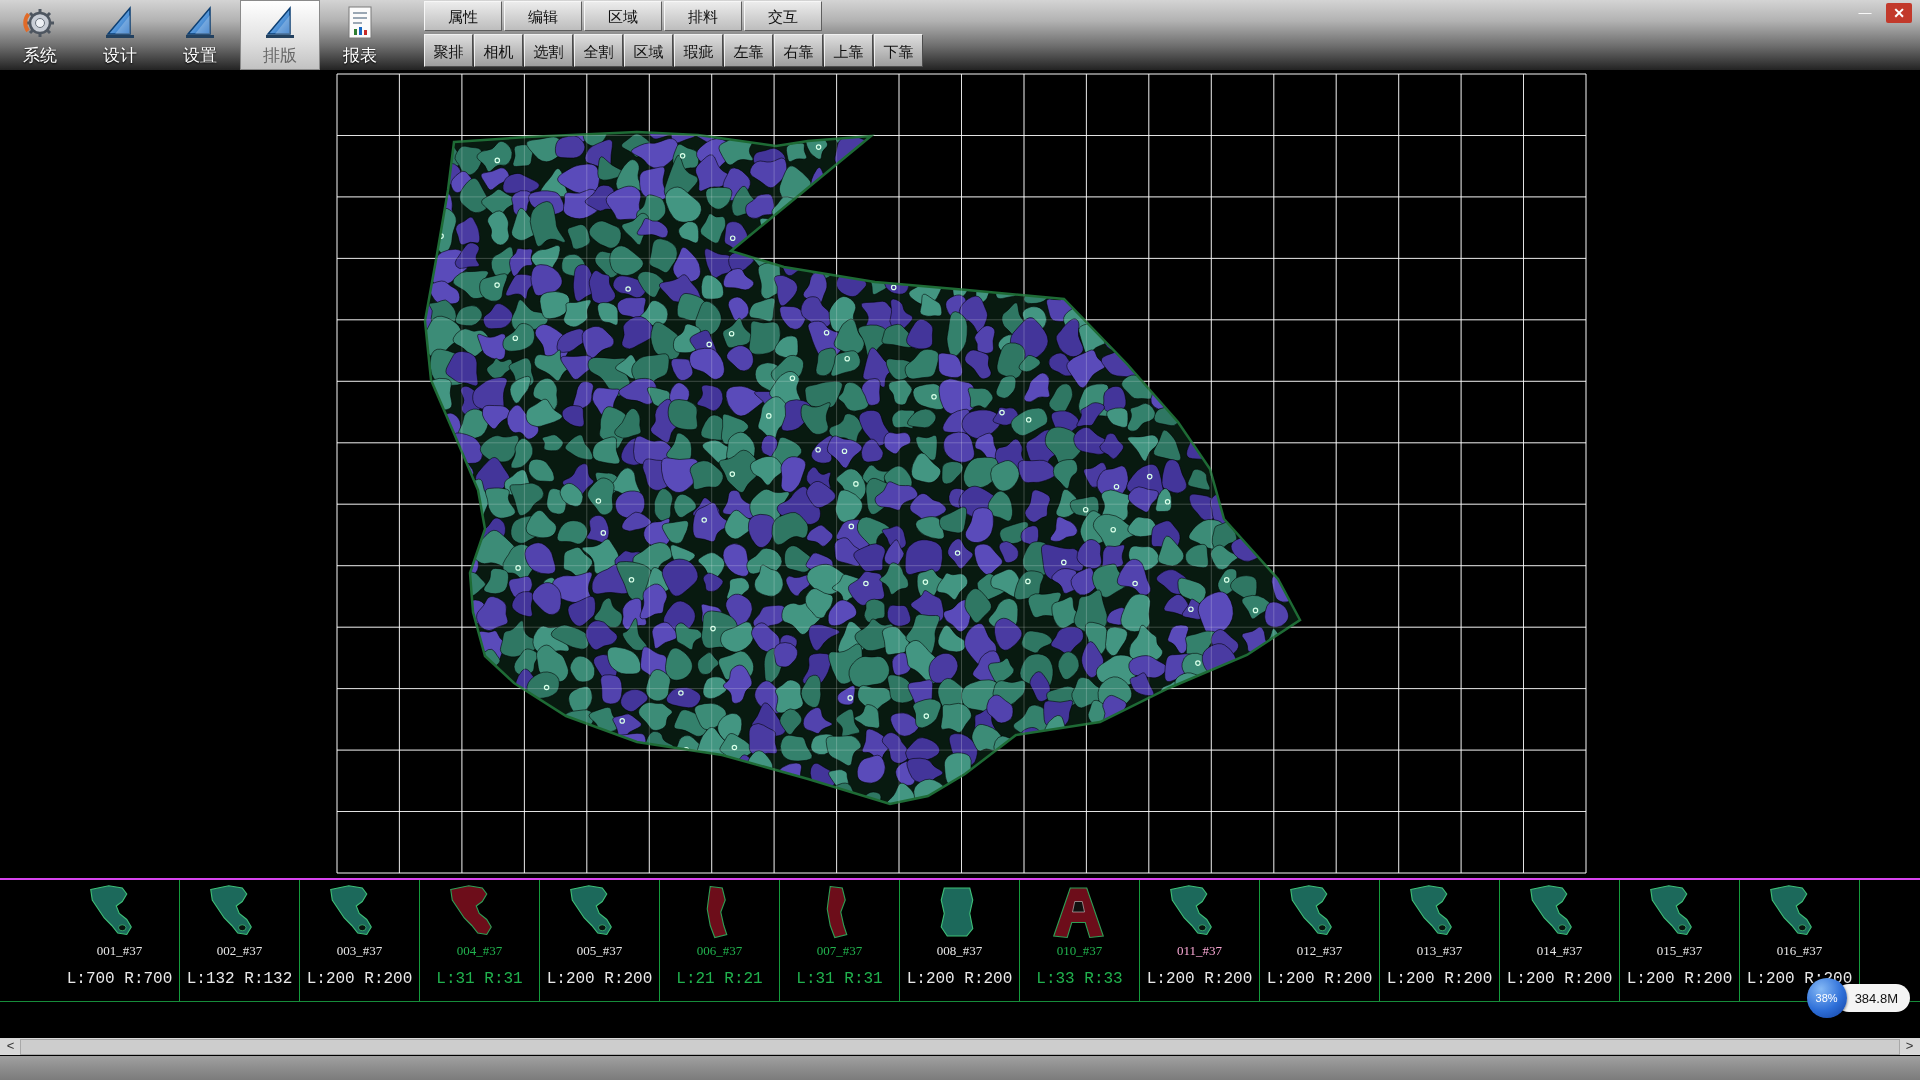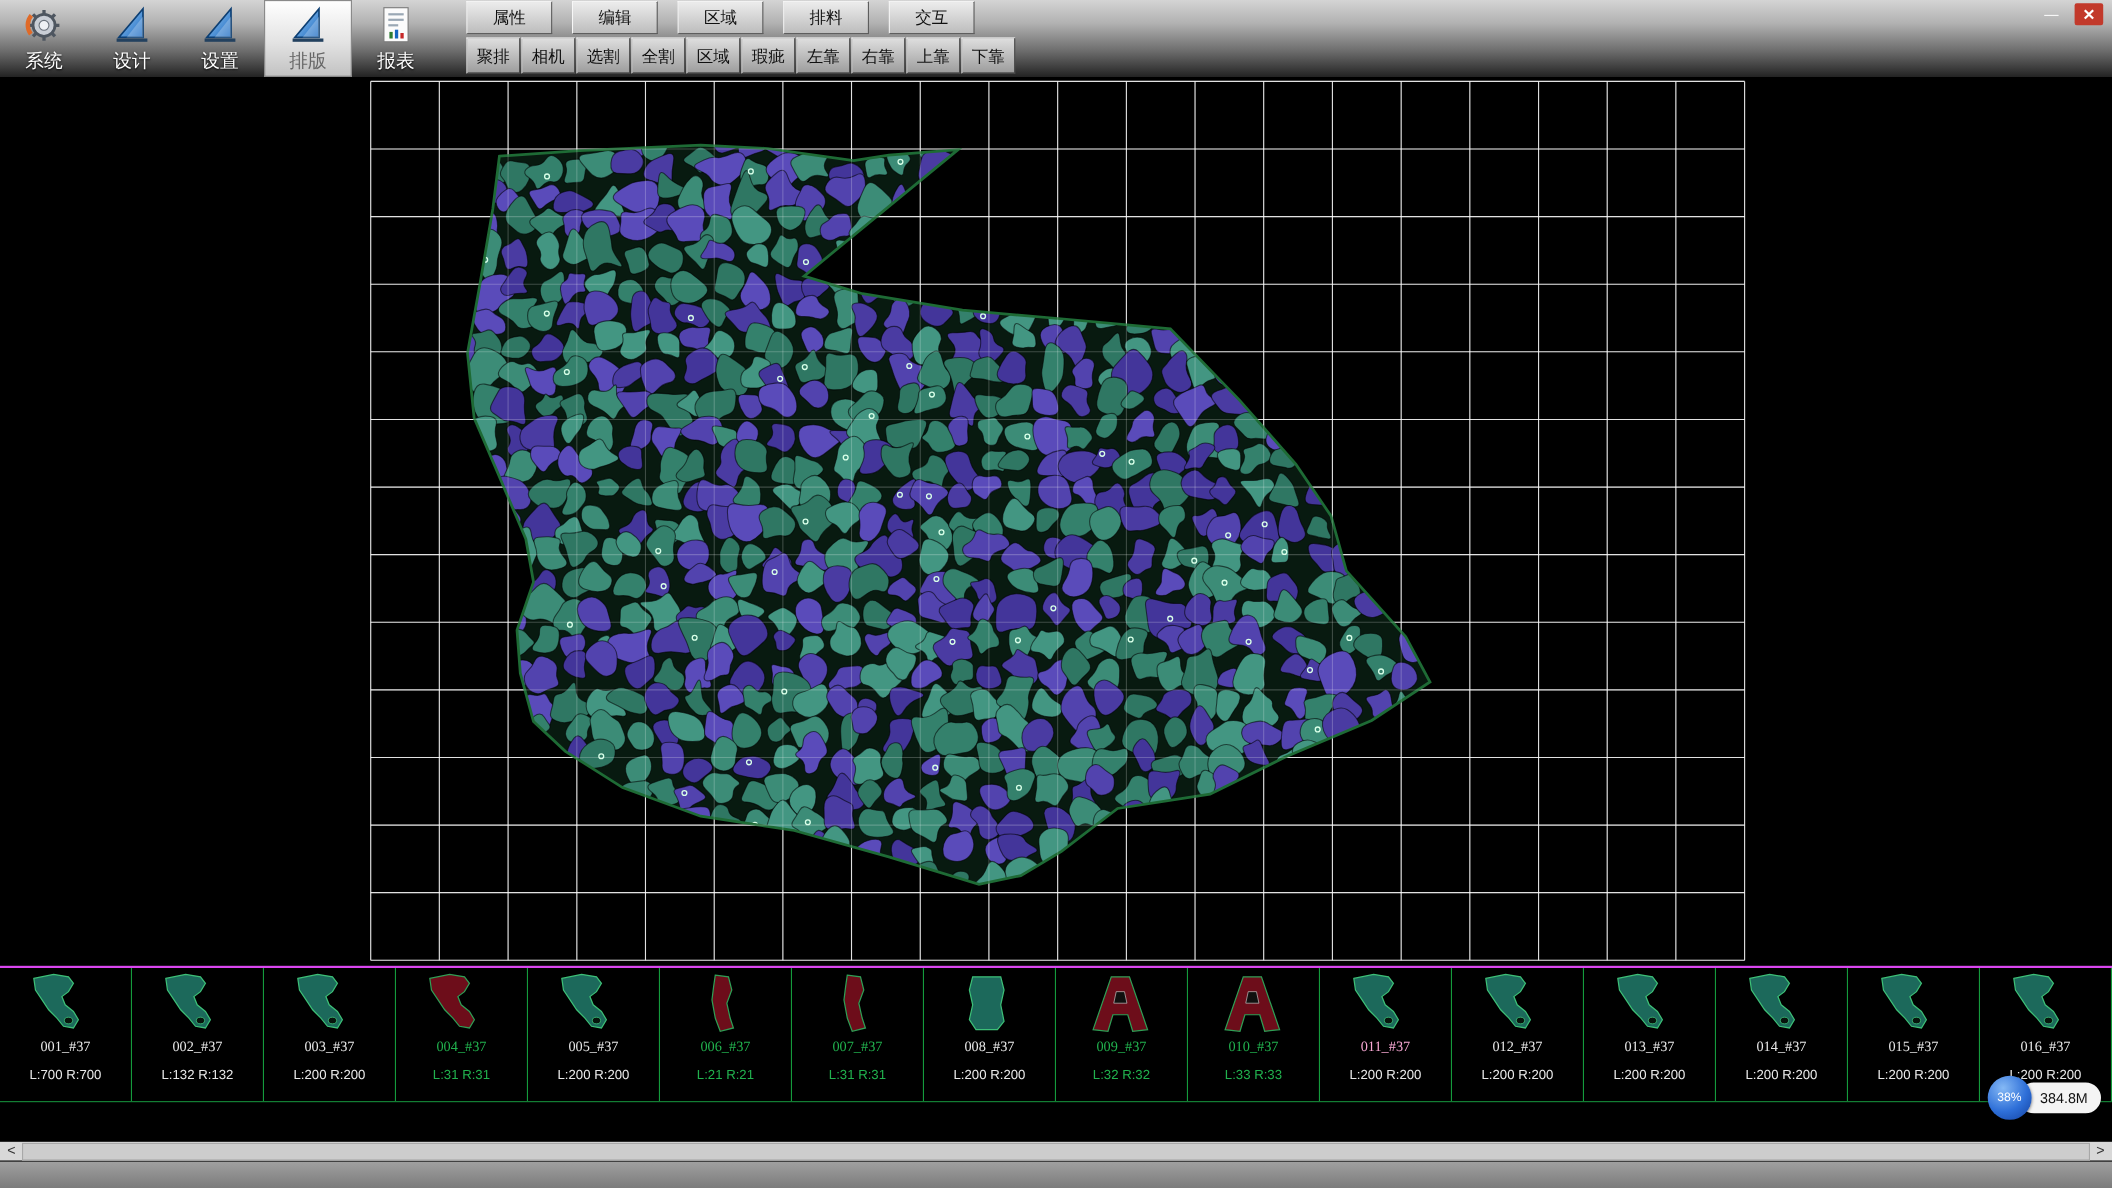--- a/index.html
+++ b/index.html
@@ -12,21 +12,21 @@
   .app-buttons{position:absolute;left:0;top:0;height:70px;display:flex;}
   .app-btn{width:80px;height:70px;display:flex;flex-direction:column;align-items:center;
     justify-content:center;gap:1px;cursor:pointer;box-sizing:border-box;}
   .app-btn .lbl{color:#fff;font-size:17px;text-shadow:0 1px 2px #000;}
   .app-btn.selected{background:linear-gradient(180deg,#ffffff,#e3e3e3 55%,#c2c2c2);
     border:1px solid #8a8a8a;}
   .app-btn.selected .lbl{color:#666;text-shadow:none;}
   .app-icon{height:40px;display:flex;align-items:center;justify-content:center;}
 
   .menu-area{position:absolute;left:424px;top:1px;}
-  .menu-tabs{display:flex;gap:18px;}
+  .menu-tabs{display:flex;gap:2px;}
   .menu-tab{width:78px;height:30px;line-height:30px;text-align:center;font-size:15px;color:#101010;
     background:linear-gradient(180deg,#ececec,#bdbdbd);
     border:1px solid;border-color:#f7f7f7 #5e5e5e #5e5e5e #f7f7f7;box-sizing:border-box;cursor:pointer;}
   .tool-row{display:flex;gap:1px;margin-top:3px;}
   .tool-btn{width:49px;height:33px;line-height:33px;text-align:center;font-size:15px;color:#101010;
     background:linear-gradient(180deg,#dedede,#9d9d9d);
     border:1px solid;border-color:#f0f0f0 #4d4d4d #4d4d4d #f0f0f0;box-sizing:border-box;cursor:pointer;}
 
   .win-controls{position:absolute;right:8px;top:3px;display:flex;gap:8px;}
   .win-btn{width:26px;height:20px;text-align:center;line-height:20px;color:#fff;
@@ -37,21 +37,21 @@
   .canvas-area{position:absolute;top:70px;left:0;width:1920px;height:808px;background:#000;}
 
   
   .thumb-strip{position:absolute;top:878px;left:0;width:1920px;height:124px;background:#000;
     border-top:2px solid #d946ef;border-bottom:1px solid #168c3a;box-sizing:border-box;
     display:flex;overflow:hidden;justify-content:center;}
   .thumb-cell{width:120px;min-width:120px;height:100%;border-right:1px solid #149a3c;
     box-sizing:border-box;display:flex;flex-direction:column;align-items:center;cursor:pointer;}
   .thumb-cell svg{margin-top:2px;}
   .thumb-label{font-family:"Liberation Serif", serif;font-size:13px;margin-top:1px;}
-  .thumb-lr{font-family:Liberation Sans, sans-serif;font-size:12px;margin-top:11px;}
+  .thumb-lr{font-family:Liberation Mono, monospace;font-size:16px;margin-top:11px;}
 
   
   .memory-badge{position:absolute;top:978px;right:10px;display:flex;align-items:center;z-index:20;}
   .pct-circle{width:40px;height:40px;border-radius:50%;
     background:radial-gradient(circle at 35% 28%,#85b9f5,#2e6fd8 55%,#123f9e);
     color:#fff;font-size:11px;display:flex;align-items:center;justify-content:center;
     margin-right:-12px;z-index:2;box-shadow:0 1px 3px rgba(0,0,0,.6);}
   .mem-pill{height:28px;background:#f4f4f4;border-radius:14px;display:flex;align-items:center;
     padding:0 12px 0 20px;font-size:13px;color:#111;box-shadow:0 1px 2px rgba(0,0,0,.5);}
 
@@ -962,28 +962,20 @@
         <path d="M34,8 L68,8 L72,24 L68,42 L72,62 L64,72 L38,72 L30,60 L34,42 L30,24 Z" fill="#1c695b" stroke="#3dbf77" stroke-width="1.5"></path>
       </svg>
       <div class="thumb-label" style="color:#e8e8e8">008_#37</div>
       <div class="thumb-lr" style="color:#e8e8e8">L:200 R:200</div>
     </div>
     <div class="thumb-cell">
       <svg width="110" height="60" viewBox="0 0 110 80">
         <path d="M20,72 L42,8 L64,8 L86,72 L68,74 L62,54 L44,54 L38,74 Z" fill="#6d0d1a" stroke="#2f9e55" stroke-width="1.5"></path>
         <path d="M48,26 L58,26 L61,40 L45,40 Z" fill="#10100f" stroke="#cccccc" stroke-width="0.8"></path>
       </svg>
-      <div class="thumb-label" style="color:#21b24e">009_#37</div>
-      <div class="thumb-lr" style="color:#21b24e">L:32 R:32</div>
-    </div>
-    <div class="thumb-cell">
-      <svg width="110" height="60" viewBox="0 0 110 80">
-        <path d="M20,72 L42,8 L64,8 L86,72 L68,74 L62,54 L44,54 L38,74 Z" fill="#6d0d1a" stroke="#2f9e55" stroke-width="1.5"></path>
-        <path d="M48,26 L58,26 L61,40 L45,40 Z" fill="#10100f" stroke="#cccccc" stroke-width="0.8"></path>
-      </svg>
       <div class="thumb-label" style="color:#21b24e">010_#37</div>
       <div class="thumb-lr" style="color:#21b24e">L:33 R:33</div>
     </div>
     <div class="thumb-cell">
       <svg width="110" height="60" viewBox="0 0 110 80">
         <path d="M16,10 L40,5 L58,8 L64,16 L58,26 L50,32 L54,42 L64,50 L70,60 L64,70 L52,68 L44,58 L34,48 L26,36 L18,24 Z" fill="#1c695b" stroke="#3dbf77" stroke-width="1.5"></path>
         <ellipse cx="58" cy="61" rx="5" ry="4" fill="#08140d" stroke="#3dbf77" stroke-width="1"></ellipse>
       </svg>
       <div class="thumb-label" style="color:#f9a8d4">011_#37</div>
       <div class="thumb-lr" style="color:#e8e8e8">L:200 R:200</div>

